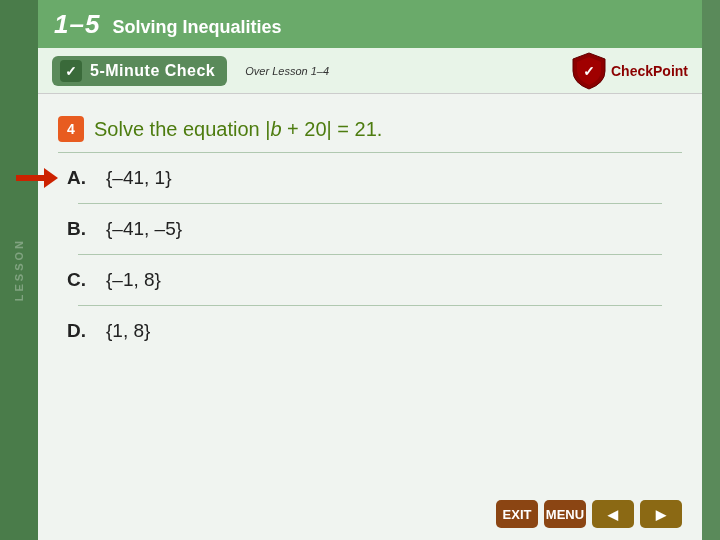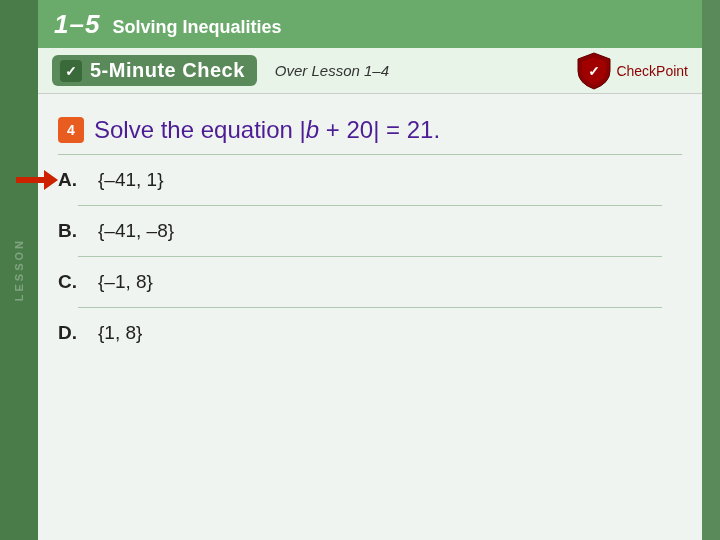--- a/index.html
+++ b/index.html
@@ -33,20 +33,21 @@
     }
 
     .main-content {
       position: absolute;
       left: 38px;
       top: 0;
       right: 18px;
       bottom: 0;
       background: #f0f4f0;
       z-index: 2;
+      text-align: right;
     }
 
     
     .top-header {
       background: #6aaa6a;
       height: 48px;
       display: flex;
       align-items: center;
       padding: 0 16px;
       position: relative;
@@ -97,45 +98,45 @@
       align-items: center;
       justify-content: center;
       color: white;
       font-size: 14px;
       font-weight: bold;
     }
 
     .five-min-text {
       color: white;
       font-weight: 900;
-      font-size: 20px;
+      font-size: 16px;
       letter-spacing: 0.5px;
     }
 
     .over-lesson {
       margin-left: 18px;
-      font-size: 15px;
+      font-size: 11px;
       font-style: italic;
       color: #333;
     }
 
     
     .checkpoint-logo {
       position: absolute;
       right: 14px;
       top: 50%;
       transform: translateY(-50%);
       display: flex;
       align-items: center;
       gap: 4px;
     }
 
     .checkpoint-text {
       font-size: 14px;
-      font-weight: normal;
+      font-weight: bold;
       color: #8B0000;
     }
 
     
     .question-badge {
       display: inline-flex;
       align-items: center;
       justify-content: center;
       width: 26px;
       height: 26px;
@@ -148,22 +149,22 @@
       flex-shrink: 0;
     }
 
     .question-row {
       display: flex;
       align-items: center;
       padding: 22px 20px 10px 20px;
     }
 
     .question-text {
-      font-size: 24px;
-      color: #4c1d95;
+      font-size: 20px;
+      color: #4d7c0f;
     }
 
     
     .answer-section {
       padding: 0 20px;
     }
 
     .answer-row {
       display: flex;
       align-items: center;
@@ -173,21 +174,21 @@
       position: relative;
     }
 
     .answer-letter {
       font-weight: bold;
       width: 28px;
       display: inline-block;
     }
 
     .answer-value {
-      margin-left: 12px;
+      margin-left: 20px;
     }
 
     
     .selected-arrow {
       position: absolute;
       left: -42px;
       top: 50%;
       transform: translateY(-50%);
       display: flex;
       align-items: center;
@@ -317,33 +318,39 @@
         <div class="arrow-head"></div>
       </div>
       <span class="answer-letter">A.</span>
       <span class="answer-value">{–41, 1}</span>
     </div>
 
     <hr class="divider-line">
 
     <div class="answer-row">
       <span class="answer-letter">B.</span>
-      <span class="answer-value">{–41, –8}</span>
+      <span class="answer-value">{–41, –5}</span>
     </div>
 
     <hr class="divider-line">
 
     <div class="answer-row">
       <span class="answer-letter">C.</span>
       <span class="answer-value">{–1, 8}</span>
     </div>
 
     <hr class="divider-line">
 
     <div class="answer-row">
       <span class="answer-letter">D.</span>
       <span class="answer-value">{1, 8}</span>
     </div>
 
   </div>
 
+  <div class="bottom-nav">
+    <div class="nav-btn nav-btn-exit">EXIT</div>
+    <div class="nav-btn nav-btn-menu">MENU</div>
+    <div class="nav-btn nav-btn-prev">◀</div>
+    <div class="nav-btn nav-btn-next">▶</div>
+  </div>
 
 </div>
 
 </body></html>

